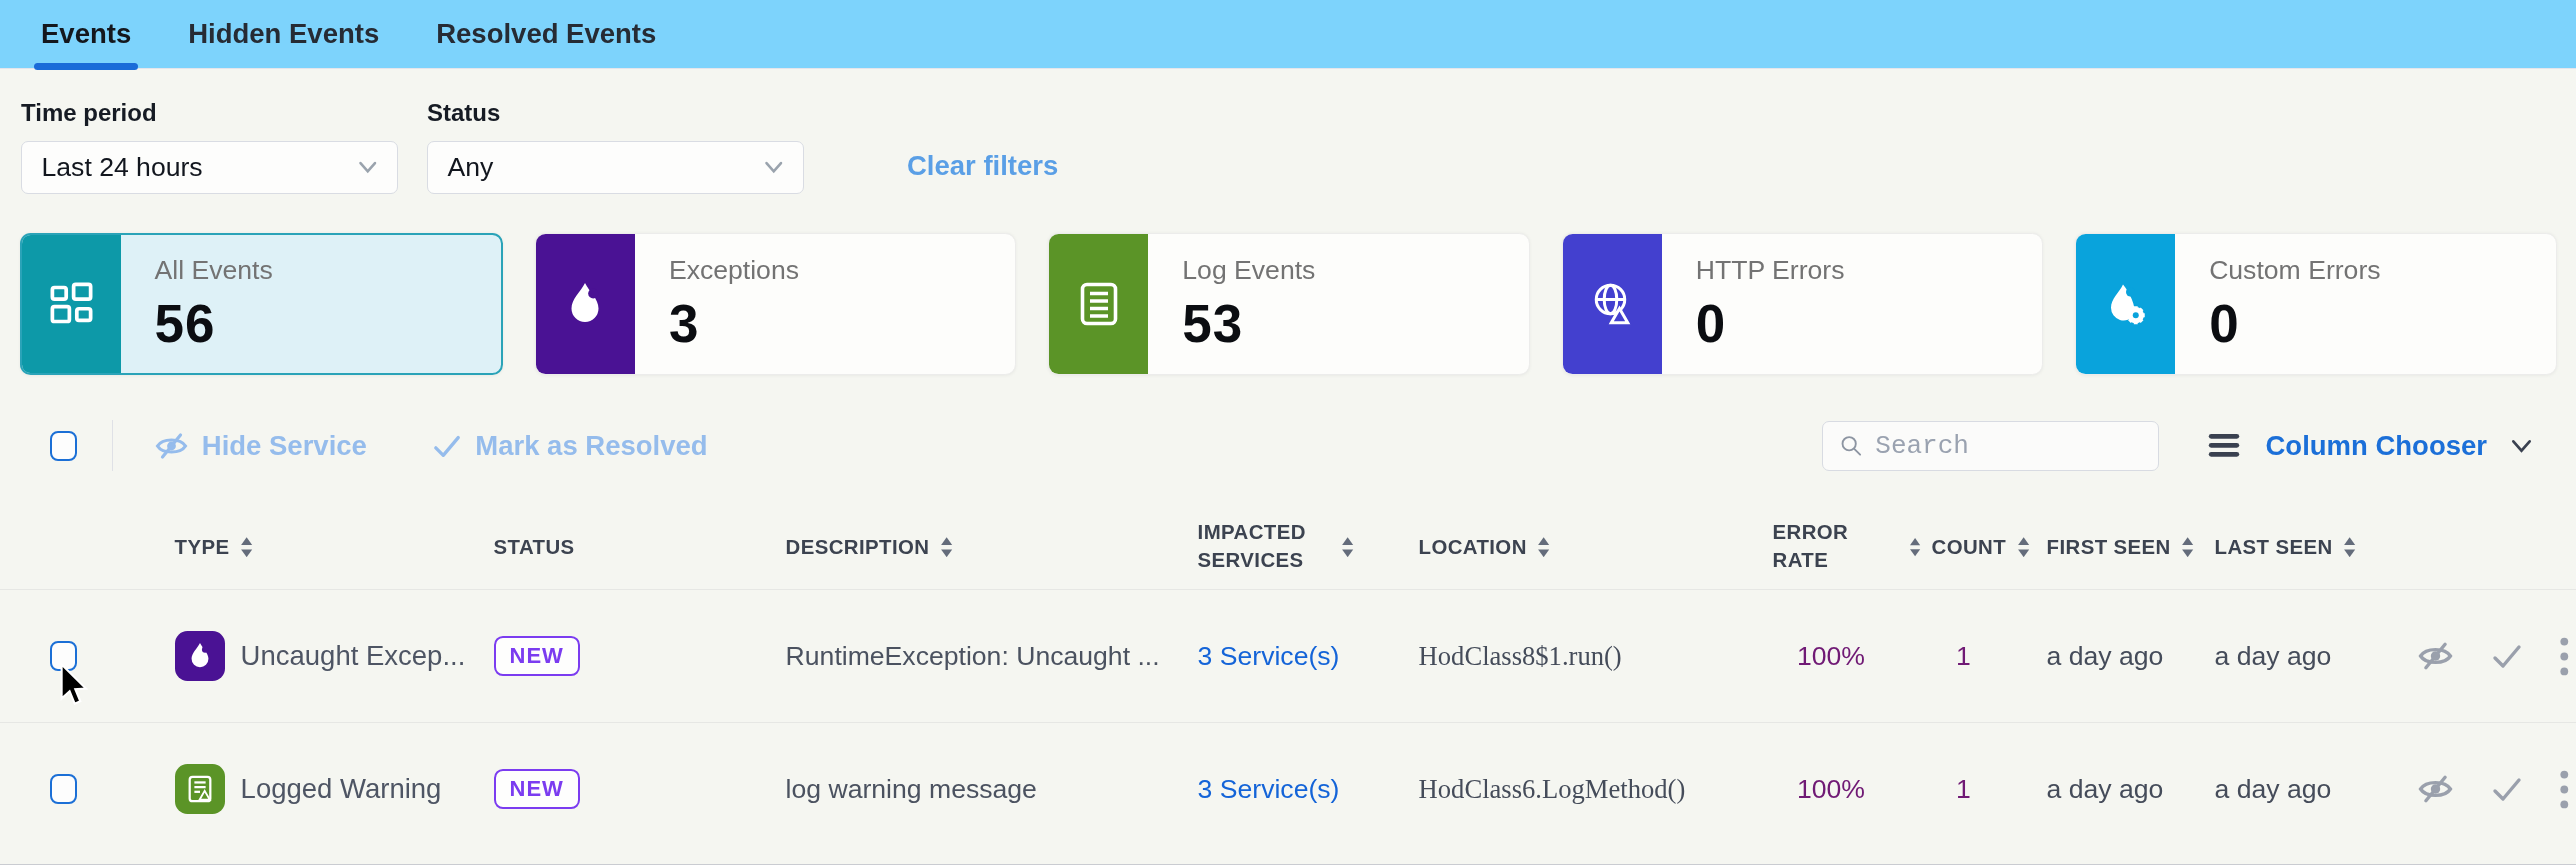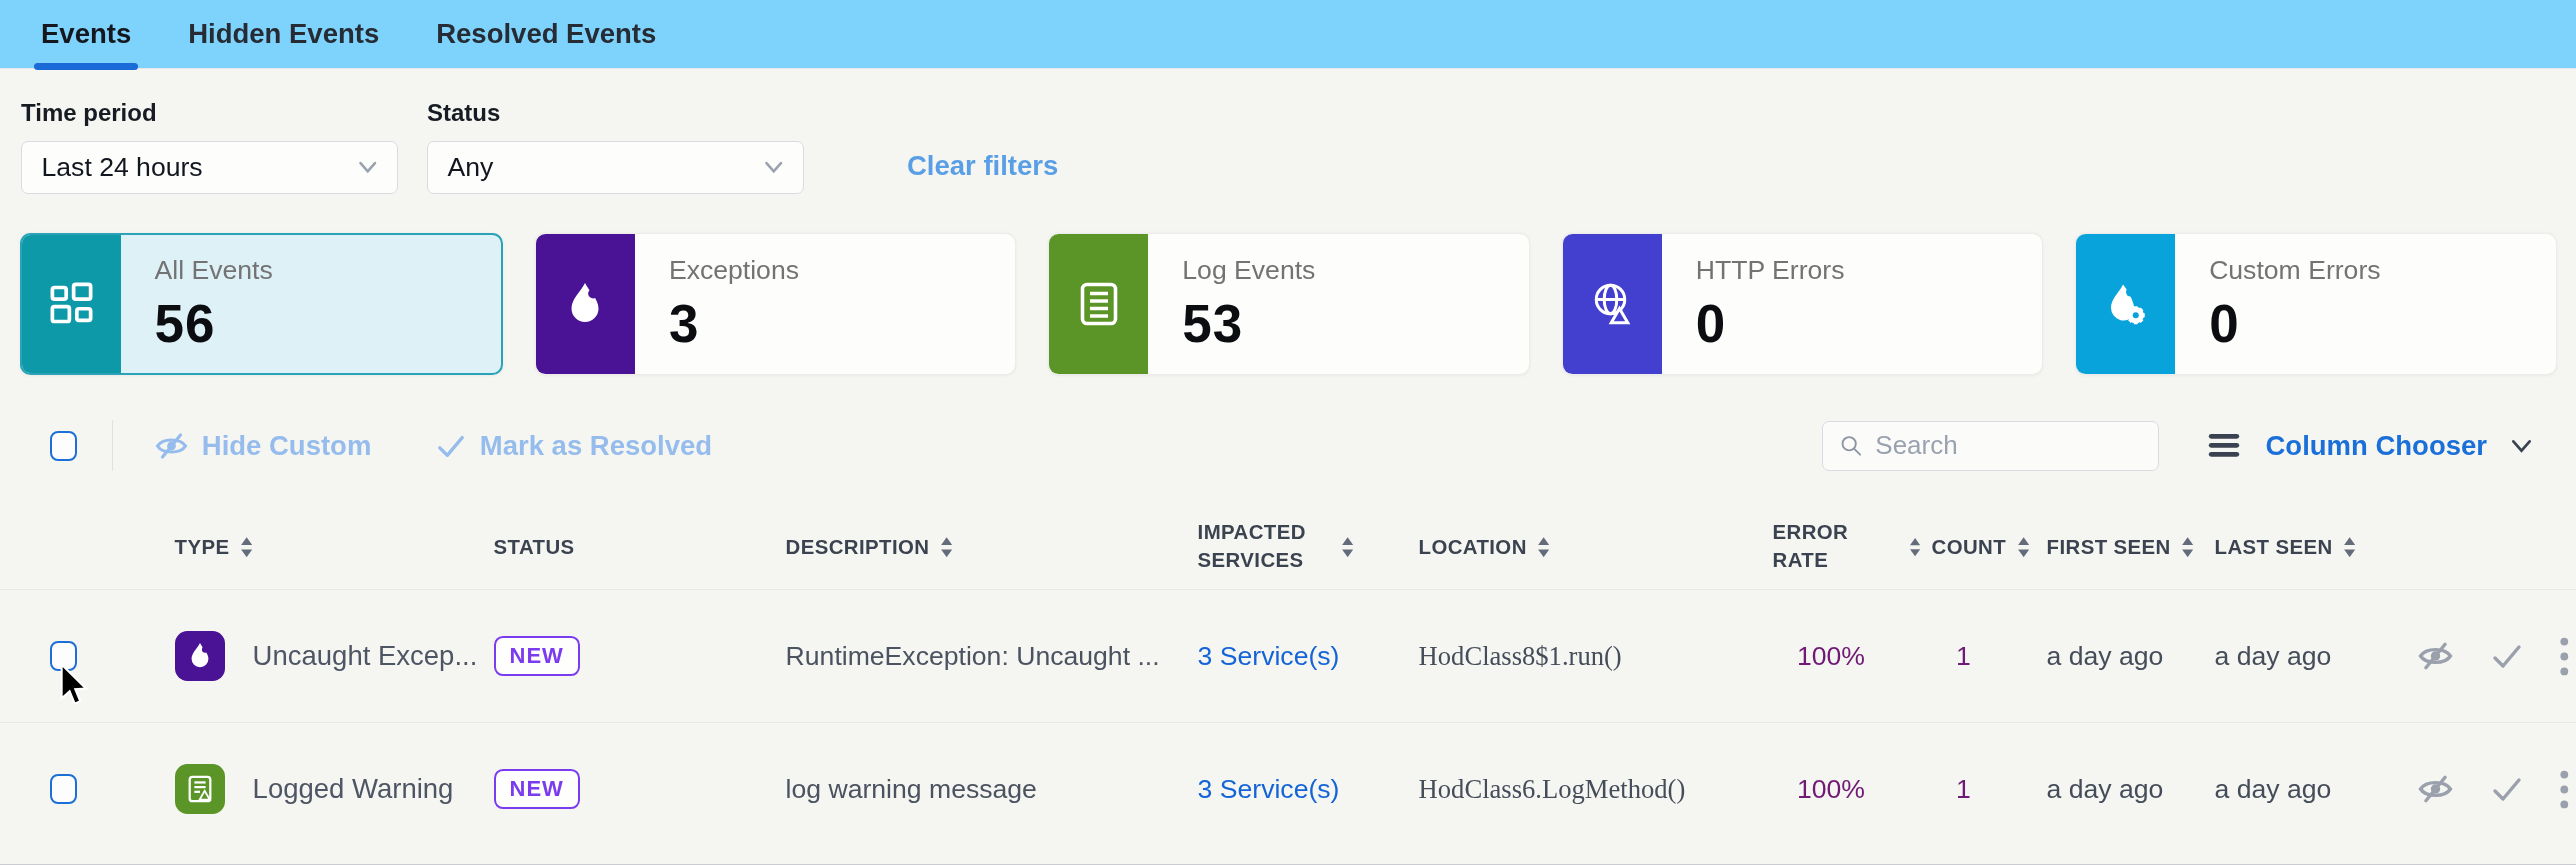--- a/index.html
+++ b/index.html
@@ -39,38 +39,38 @@
   
   .toolbar { display:flex; align-items:center; margin-top:43px; padding:0 44px 0 50px; height:55px; }
   .checkbox { width:26.6px; height:30px; border:2.7px solid #1b6fd6; border-radius:8px;
               background:#fdfdfd; cursor:pointer; flex-shrink:0; }
   .tb-divider { width:1.8px; height:51px; background:#dfe1e6; margin:0 41px 0 35px; }
   .tb-action { display:flex; align-items:center; gap:12.4px; color:#95bcec;
                font-size:27.5px; font-weight:700; margin-right:64px; cursor:pointer; }
   .search-box { margin-left:auto; width:337px; height:50px; border:1.8px solid #d8dbe2; border-radius:7px;
                 background:#fbfbfa; display:flex; align-items:center; padding:0 16px; gap:12.4px; }
   .search-box input { border:none; outline:none; background:transparent; font-size:26px;
-                      color:#30363f; width:100%; font-family:Liberation Sans, sans-serif; }
+                      color:#30363f; width:100%; font-family:Liberation Mono, monospace; }
   .search-box input::placeholder { color:#9aa2b0; }
   .column-chooser { display:flex; align-items:center; gap:24px; margin-left:48px; cursor:pointer; }
   .cc-label { font-size:27.5px; font-weight:700; color:#1b6fd8; }
 
   
   .table { margin-top:32px; }
   .trow { display:grid;
           grid-template-columns:164px 319px 292px 412px 221px 354px 159px 115px 168px 168px 1fr;
           align-items:center; }
   .thead { height:84px; }
   .th { display:flex; align-items:center; gap:10.6px; font-size:20.4px; font-weight:700;
         color:#3c4350; letter-spacing:0.4px; padding-left:10.6px; }
   .th .wrap { max-width:133px; line-height:1.35; }
   .tbody-row { height:133px; border-top:1.8px solid #e6e7e4; }
   .cell { padding-left:10.6px; }
   .cell-check { padding-left:50px; }
-  .cell-type { display:flex; align-items:center; gap:28px; }
+  .cell-type { display:flex; align-items:center; gap:16px; }
   .type-icon { width:50px; height:50px; border-radius:12.4px; flex-shrink:0;
                display:flex; align-items:center; justify-content:center; }
   .type-label { font-size:27.5px; color:#4e5564; }
   .badge-new { display:inline-block; border:2.7px solid #7b3cf0; color:#7b3cf0; font-weight:700;
                font-size:22px; border-radius:8.9px; padding:5.3px 14px; letter-spacing:0.9px;
                background:#fefefd; }
   .cell-desc { font-size:26.6px; color:#4b5260; }
   .cell-link { font-size:26.6px; color:#1464d8; font-weight:500; cursor:pointer; }
   .cell-loc  { font-size:26.6px; color:#454c5a;font-family:Liberation Serif, serif; }
   .cell-num  { font-size:26.6px; color:#701a75; padding-left:35px; }
@@ -197,21 +197,21 @@
 <div class="toolbar">
   <div class="checkbox"></div>
   <div class="tb-divider"></div>
 
   <div class="tb-action">
     <svg width="35" height="30" viewBox="0 0 34 30" fill="none" stroke="#95bcec" stroke-width="3.2" stroke-linecap="round">
       <path d="M3 15 C 8 7, 26 7, 31 15 C 26 23, 8 23, 3 15 Z"></path>
       <circle cx="17" cy="15" r="4.4" fill="#95bcec" stroke="none"></circle>
       <line x1="8" y1="26" x2="26" y2="4"></line>
     </svg>
-    <span>Hide Custom</span>
+    <span>Hide Service</span>
   </div>
 
   <div class="tb-action">
     <svg width="32" height="28" viewBox="0 0 32 30" fill="none" stroke="#95bcec" stroke-width="3.6" stroke-linecap="round" stroke-linejoin="round">
       <polyline points="4,17 12,25 28,6"></polyline>
     </svg>
     <span>Mark as Resolved</span>
   </div>
 
   <div class="search-box">

